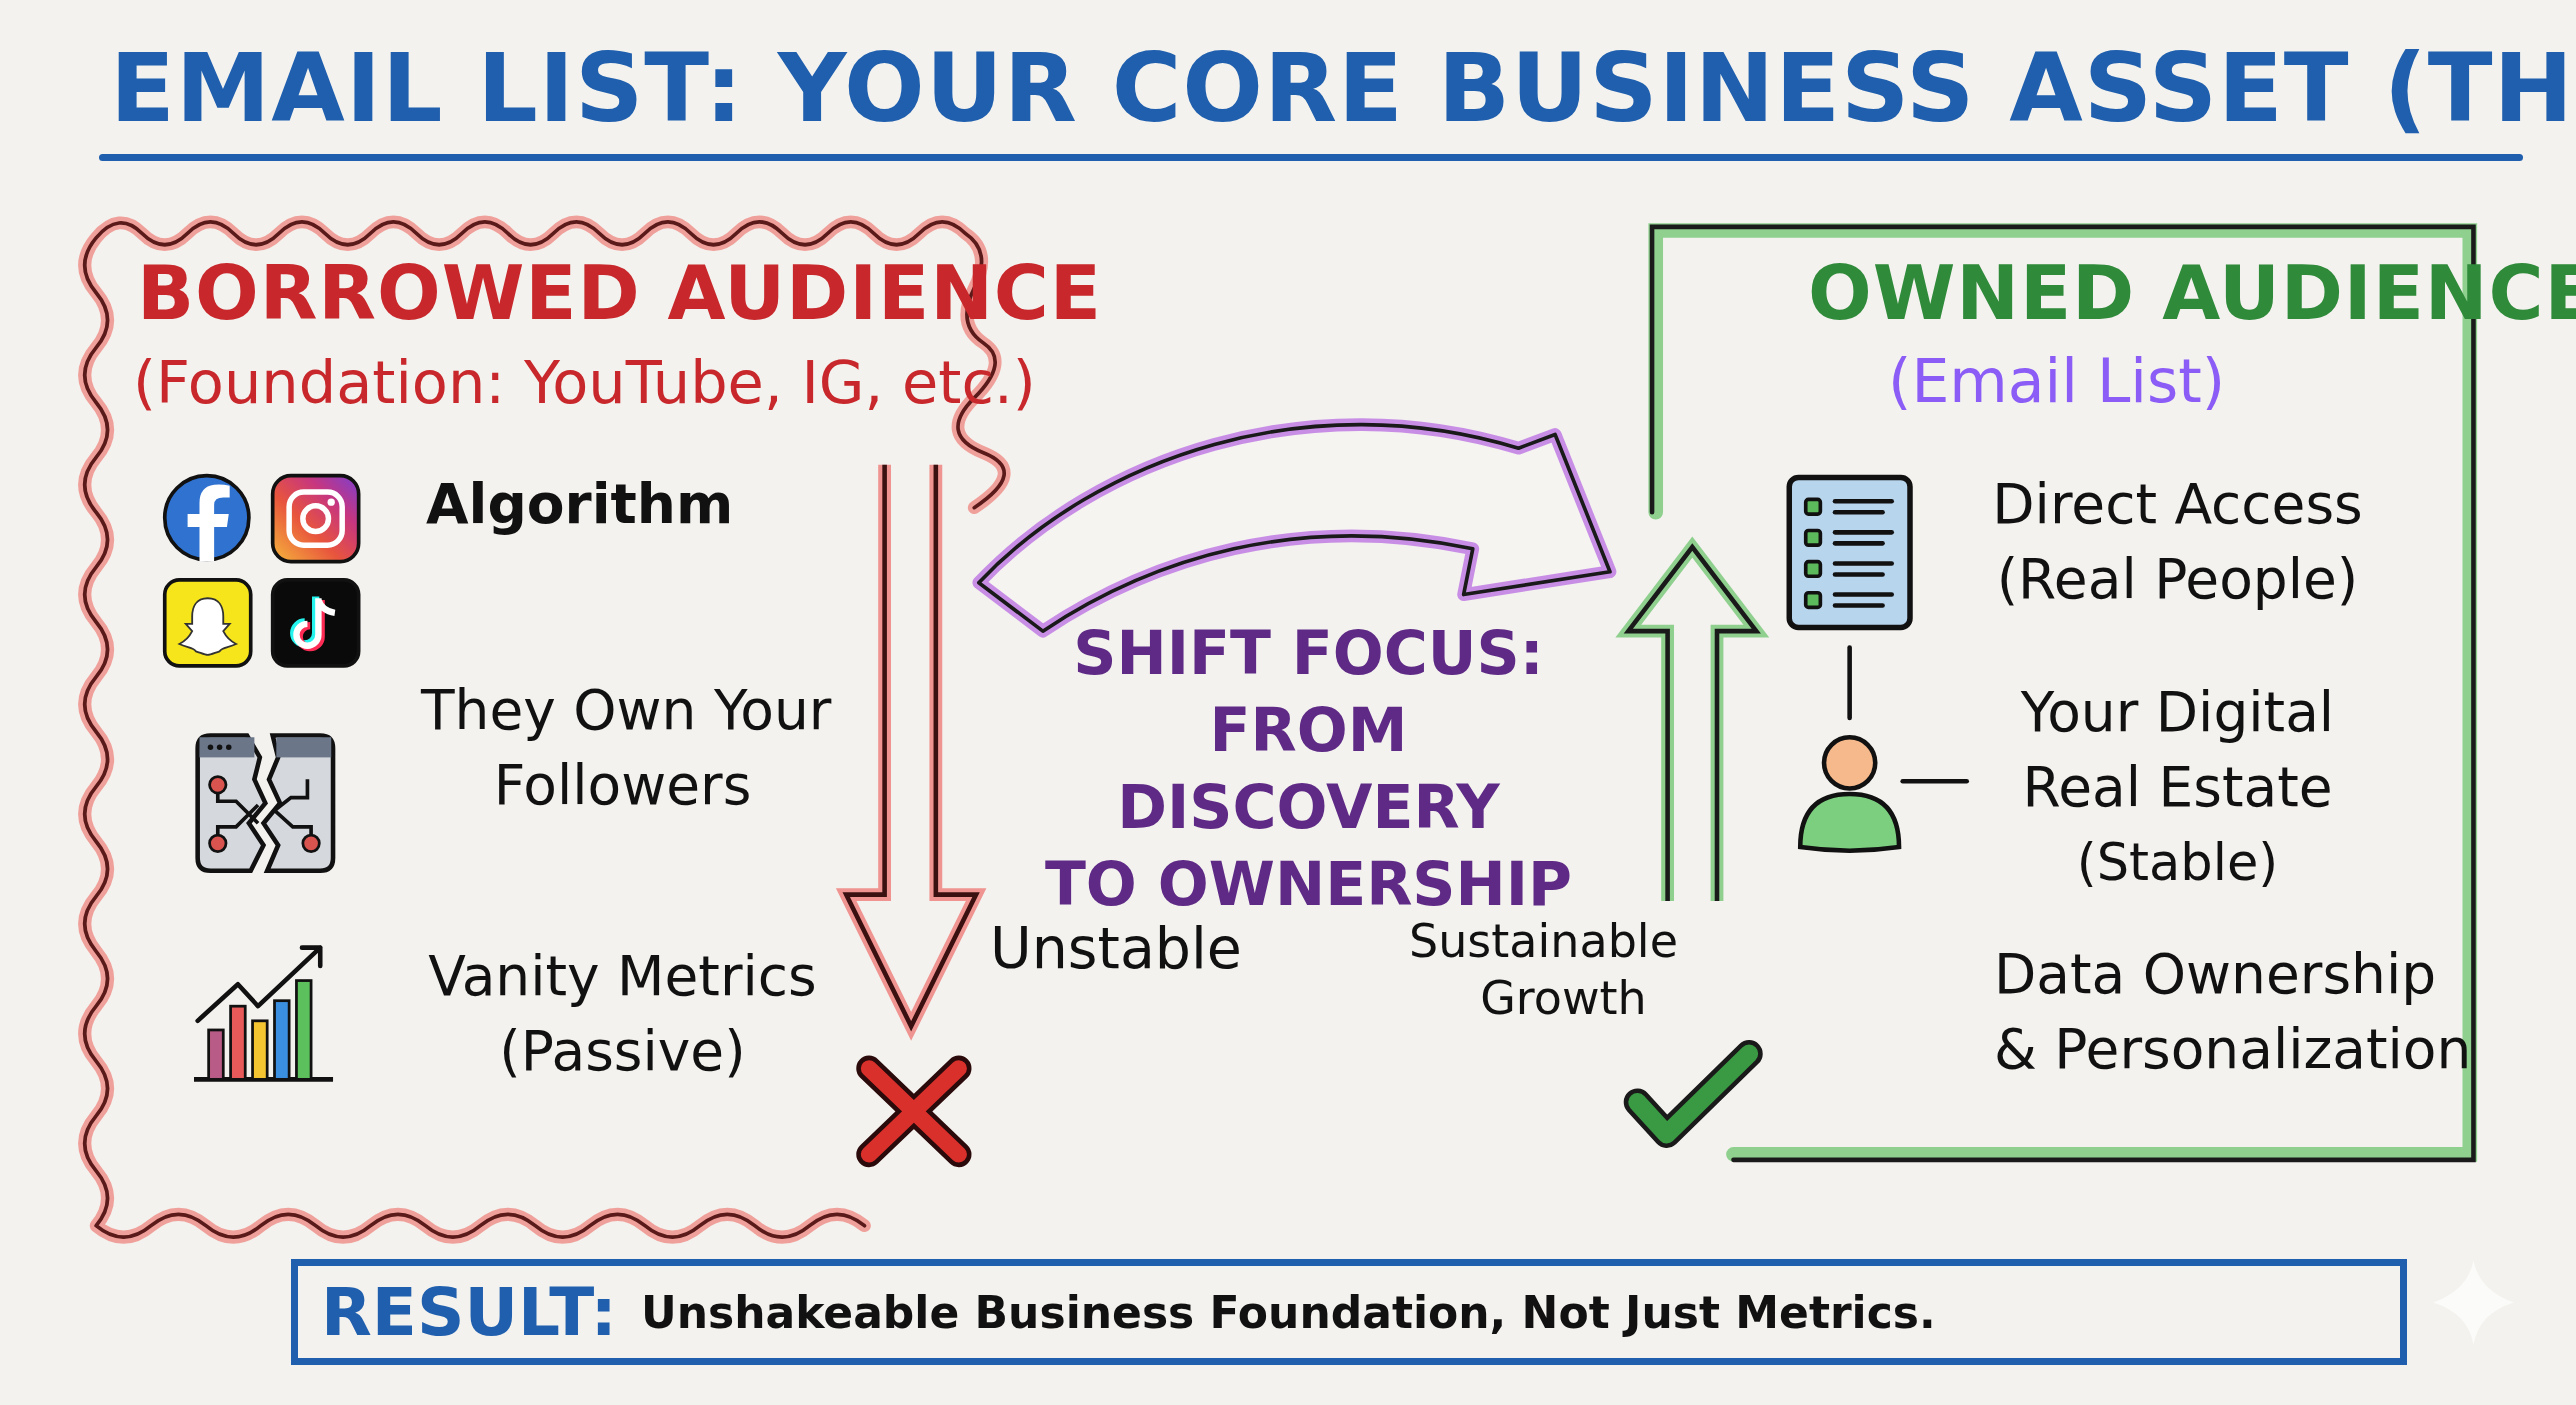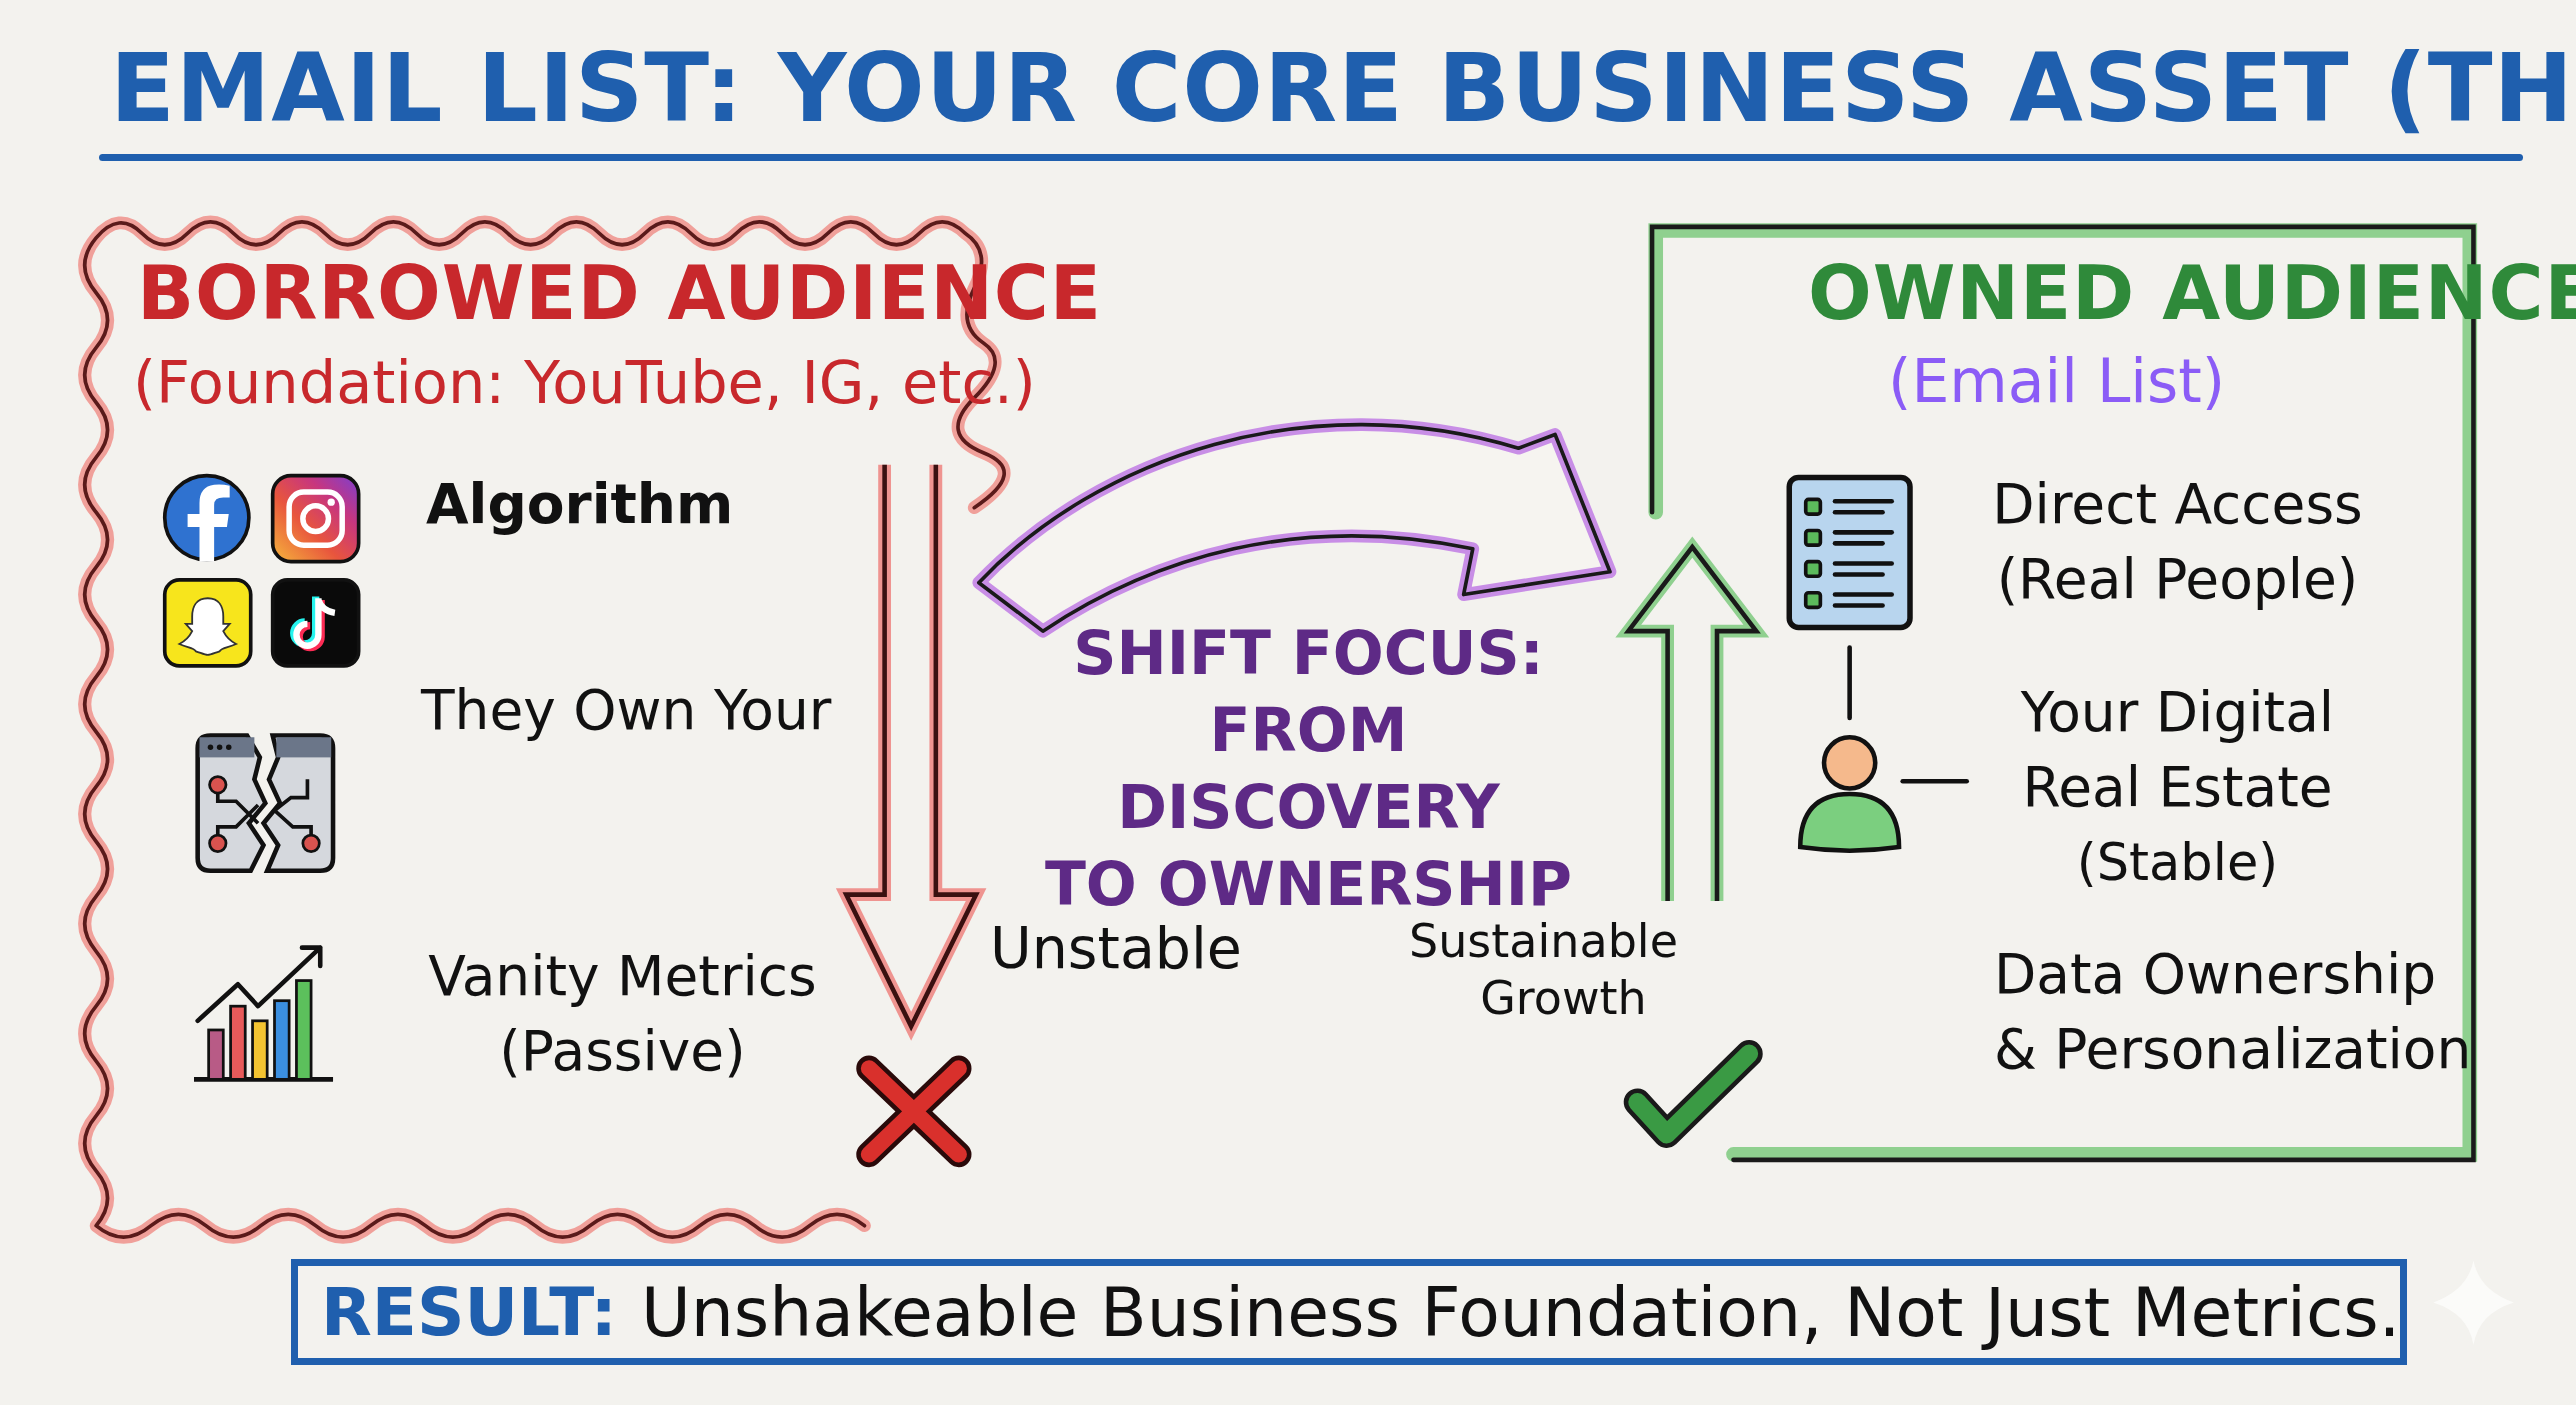--- a/index.html
+++ b/index.html
@@ -29,21 +29,21 @@
   .shift { left:1025px; top:615px; width:567px; text-align:center; font-size:60px; line-height:77px; color:#5e2a86; font-weight:bold; }
   .unstable { left:990px; top:915px; font-size:57px; color:#111; }
   .growth { left:1409px; top:913px; font-size:46px; line-height:57px; color:#111; text-align:right; width:256px; }
 
   .result-box {
     left:291px; top:1259px; width:2116px; height:106px;
     border:7.3px solid #1f5fae; box-sizing:border-box;
     display:flex; align-items:center; padding-left:23px; white-space:nowrap;
   }
   .result-label { font-size:66px; font-weight:bold; color:#1f5fae; }
-  .result-text { font-size:68px; color:#111; margin-left:24px; }
+  .result-text { font-size:44px; color:#111; margin-left:24px;font-weight:bold; }
 </style>
 </head>
 <body>
 
 <div class="abs title">EMAIL LIST: YOUR CORE BUSINESS ASSET (THE FOUNDATION)</div>
 <div class="abs title-rule"></div>
 
 <svg class="layer" width="2576" height="1405" viewBox="0 0 2816 1536">
 
   <g fill="none" stroke-linecap="round" stroke-linejoin="round">
@@ -179,20 +179,21 @@
 
 <div class="abs b-title">BORROWED AUDIENCE</div>
 <div class="abs b-sub">(Foundation: YouTube, IG, etc.)</div>
 
 <div class="abs item" style="left:426px; top:467px;font-weight:bold;">
   <div>Algorithm</div>
 </div>
 
 <div class="abs item center" style="left:421px; top:673px; width:403px;">
   <div>They Own Your</div>
+  <div>Followers</div>
 </div>
 
 <div class="abs item center" style="left:421px; top:939px; width:403px;">
   <div>Vanity Metrics</div>
   <div>(Passive)</div>
 </div>
 
 <div class="abs unstable">Unstable</div>
 
 <div class="abs shift">

